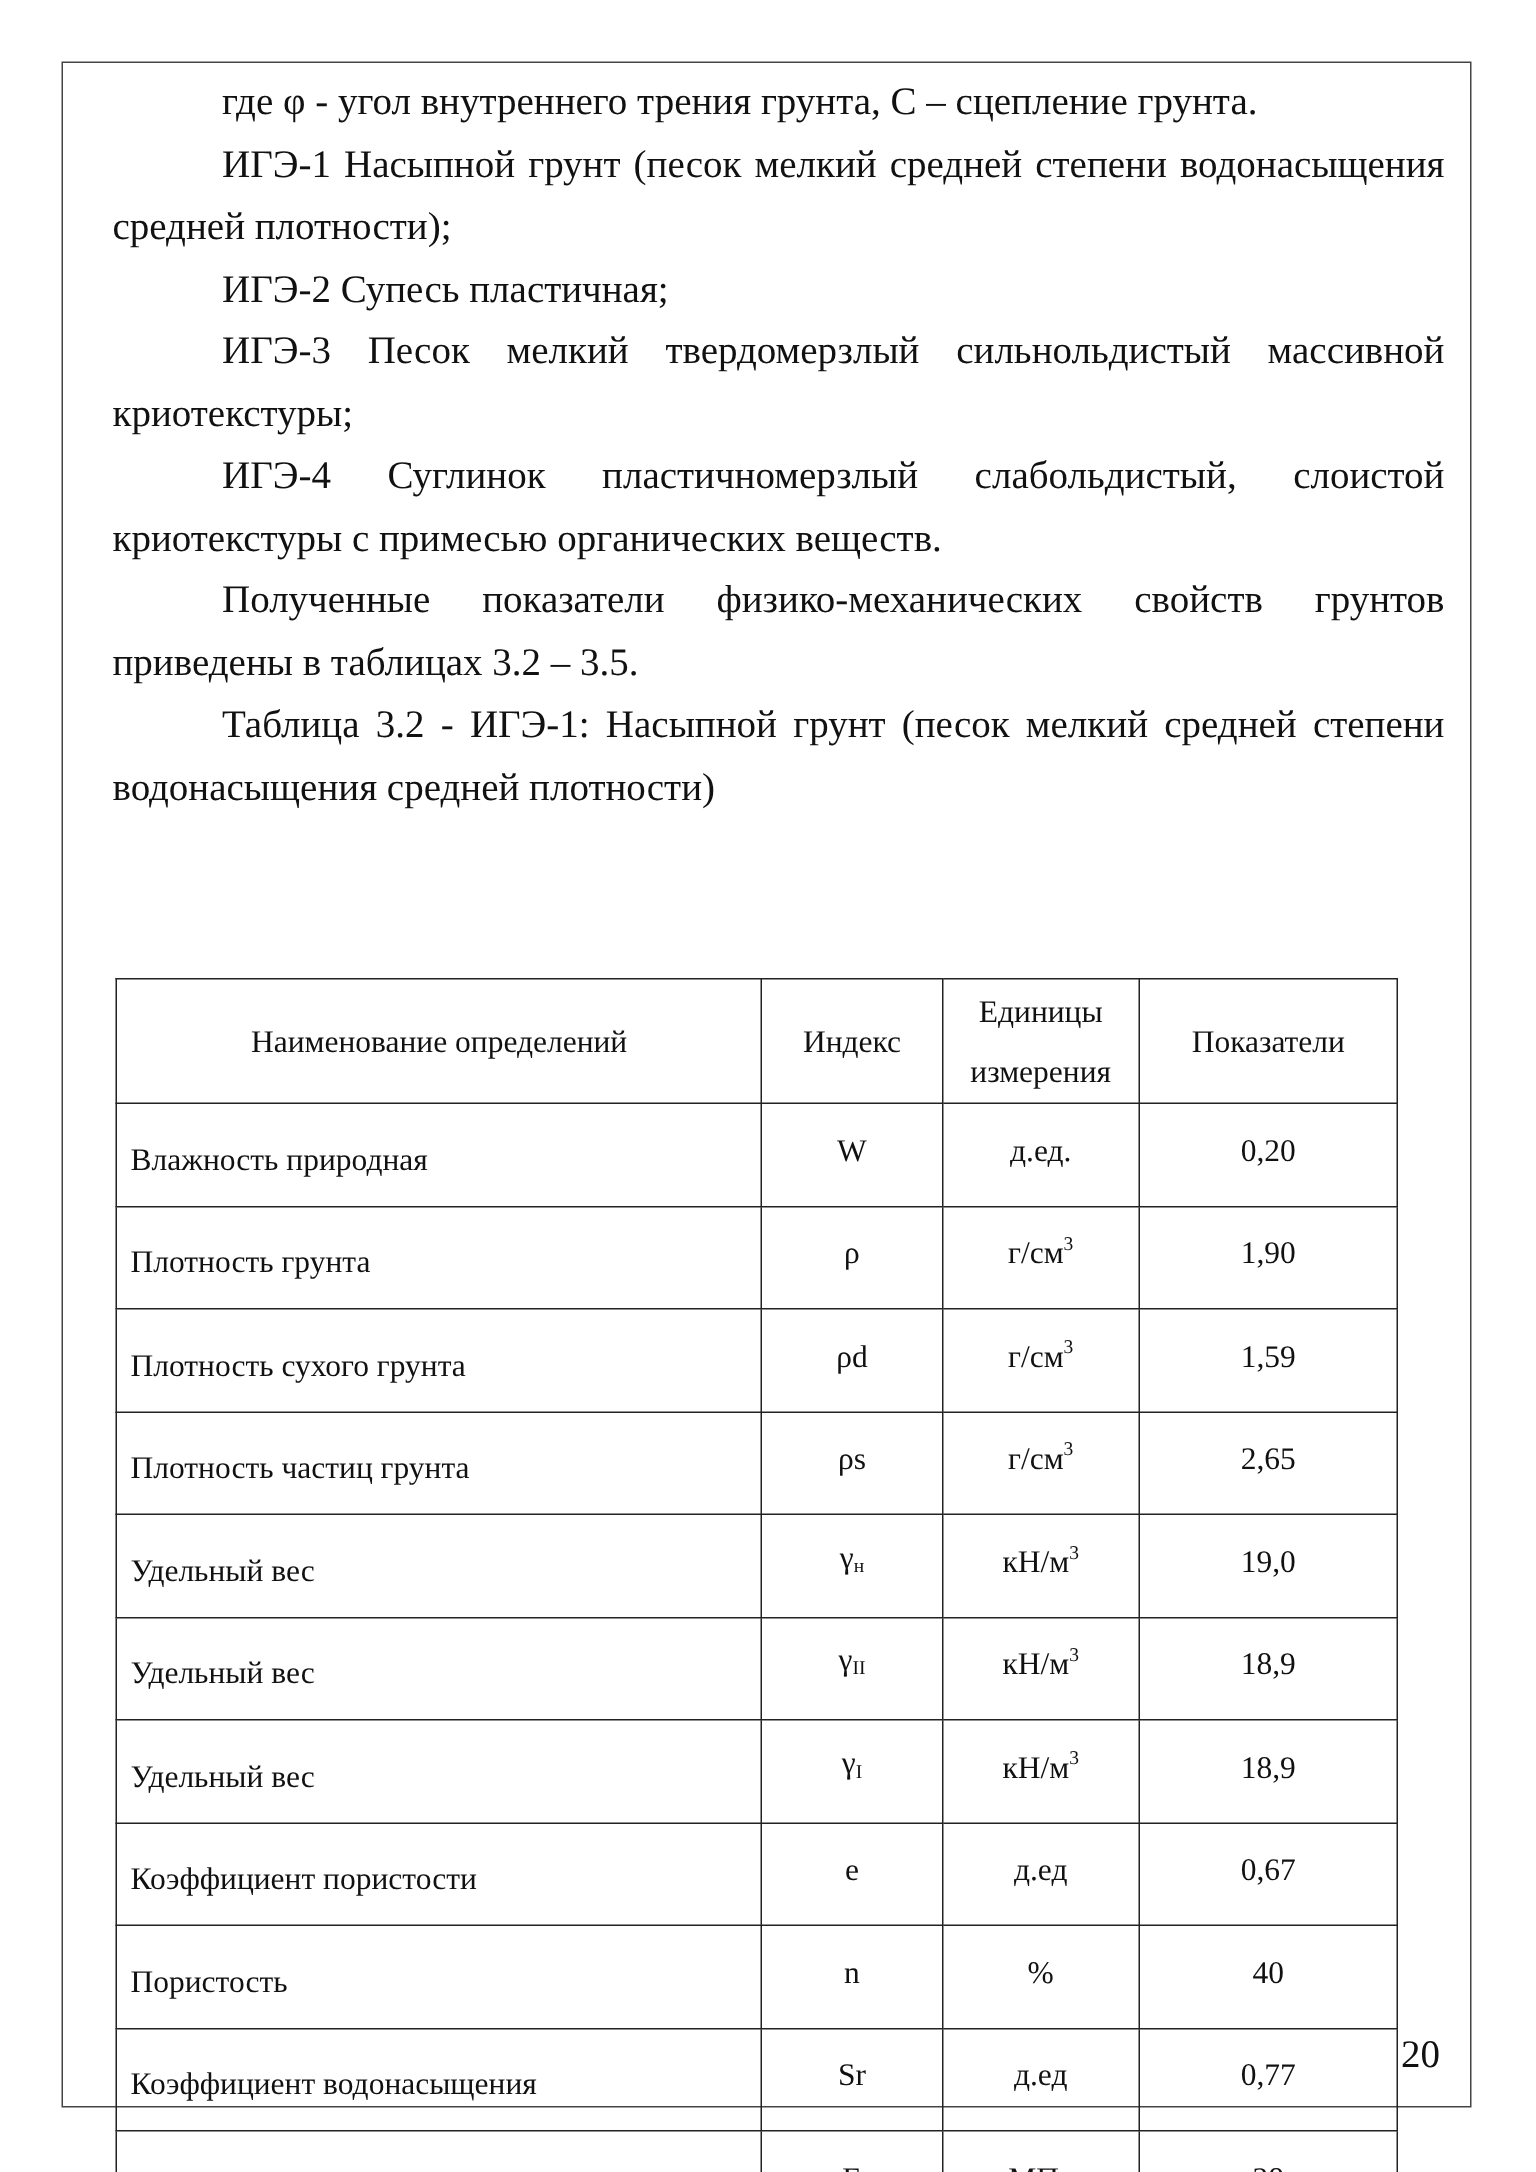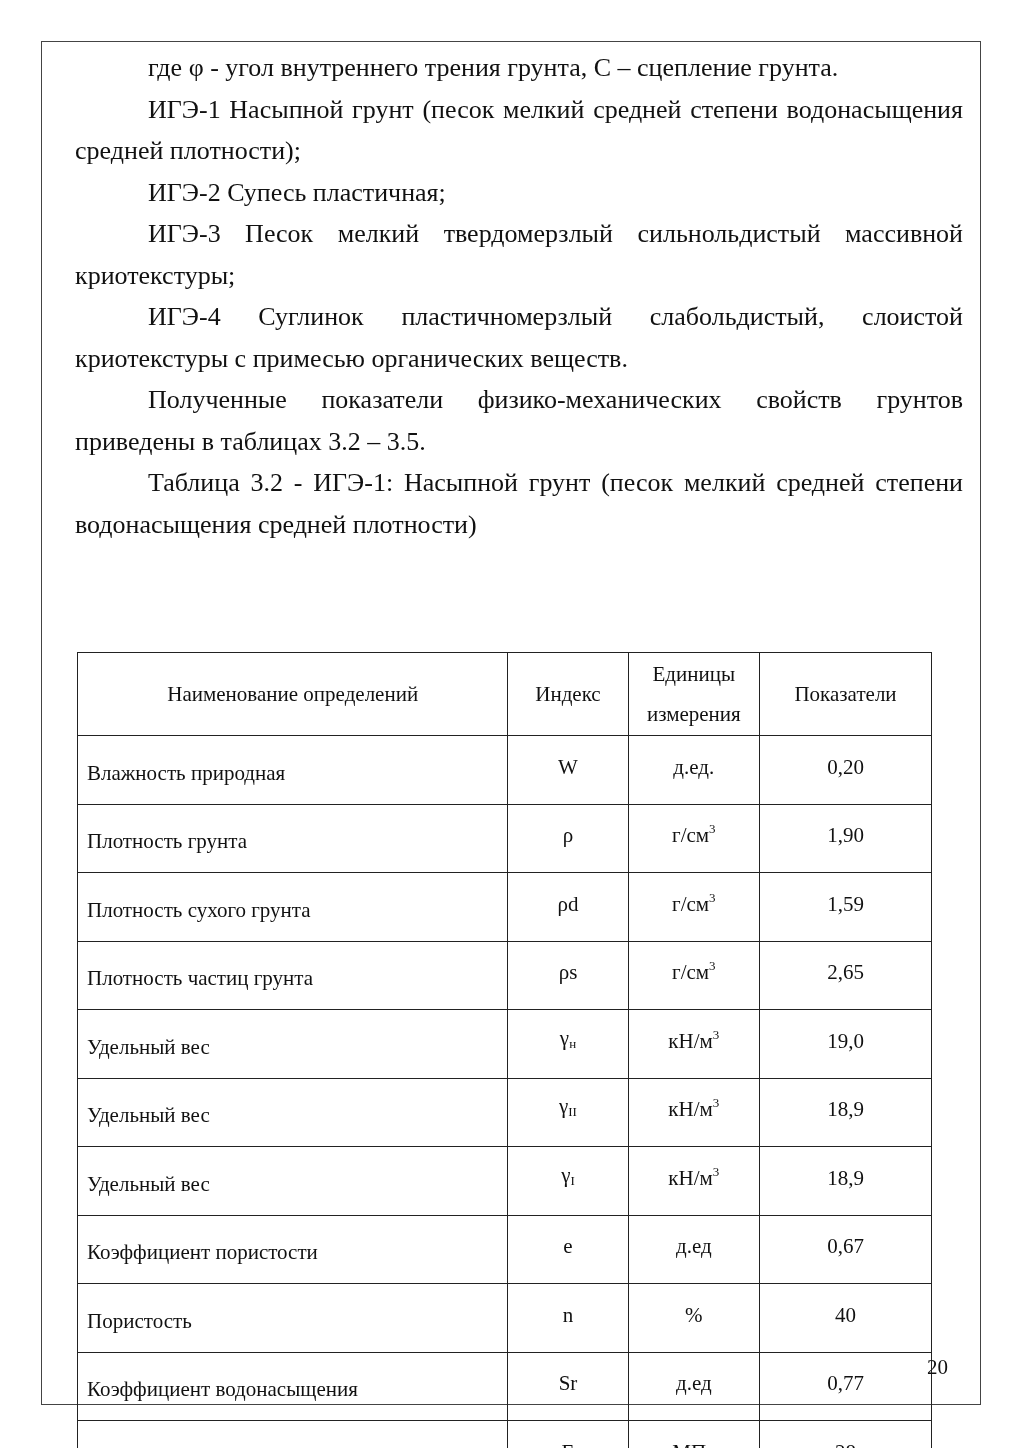--- a/index.html
+++ b/index.html
@@ -31,21 +31,21 @@
     table.data td.c { text-align: center; }
     .col1 { width: 433px; }
     .col2 { width: 104px; }
     .col3 { width: 114px; }
     .col4 { width: 157px; }
     table.data td.name { padding-top: 16px; padding-bottom: 10px; }
     table.data td.idx, table.data td.unit, table.data td.val { padding-bottom: 6px; }
     sub { font-size: 13px; vertical-align: -3px; }
     sup { font-size: 13px; vertical-align: 9px; line-height: 0; }
     .page-number {
-      position: absolute; right: 76px; top: 1355px; font-size: 21px;
+      position: absolute; right: 64px; top: 1355px; font-size: 26px;
     }
   </style>
 </head>
 <body>
 
 <div class="frame"></div>
 
 <div class="text p-first">
   <p class="indent">где φ - угол внутреннего трения грунта, С – сцепление грунта.</p>
   <p class="indent">ИГЭ-1 Насыпной грунт (песок мелкий средней степени водонасыщения средней плотности);</p>

